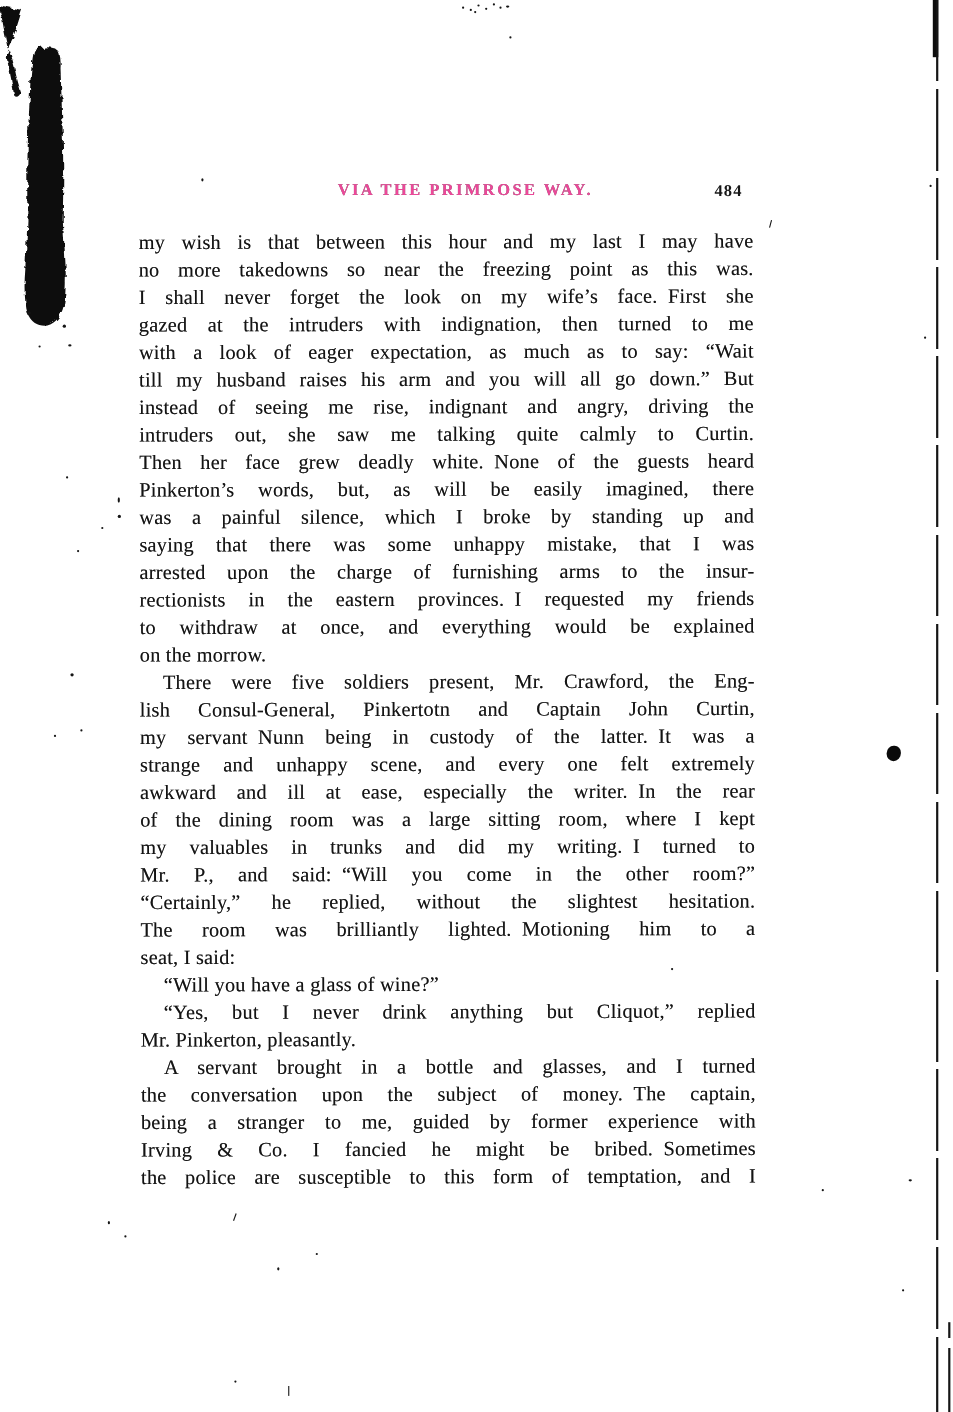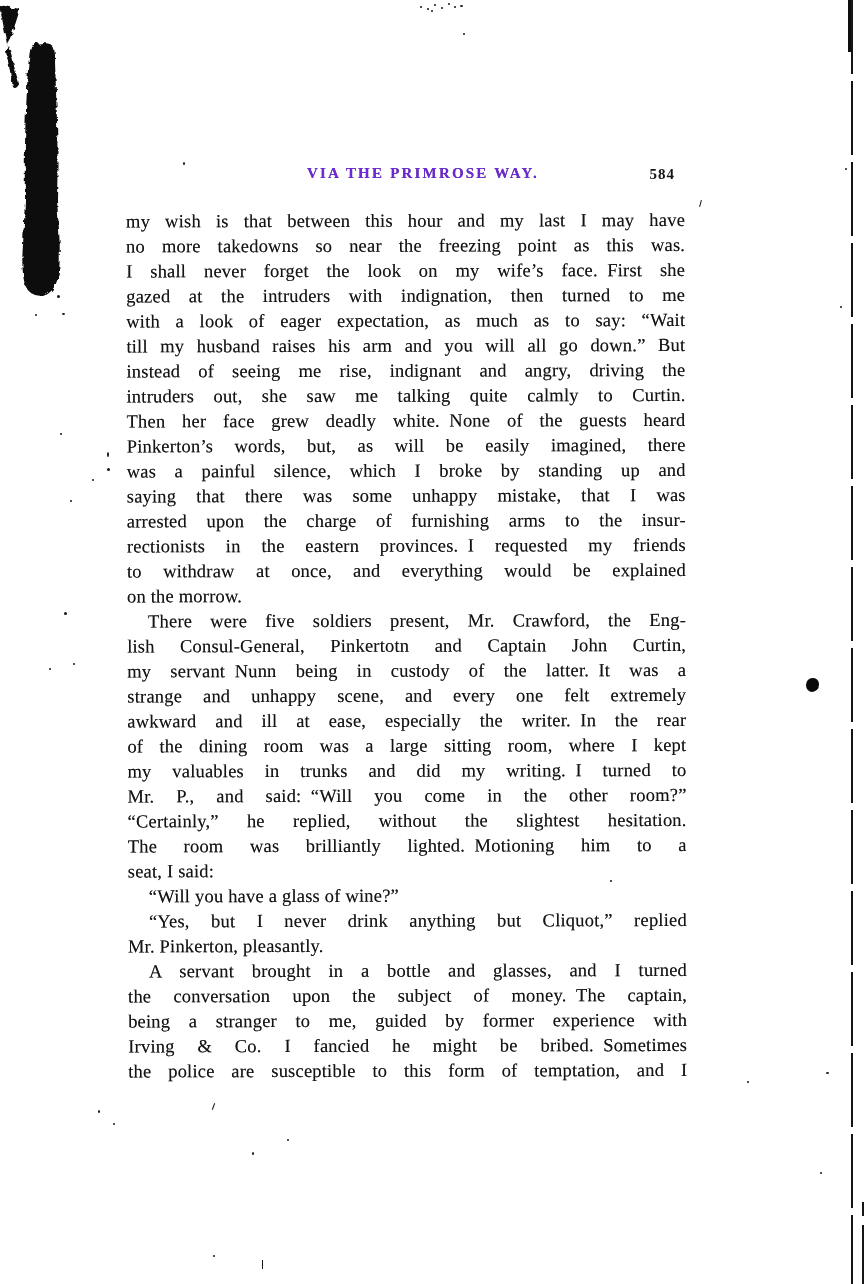--- a/index.html
+++ b/index.html
@@ -32,21 +32,21 @@
   .header-title {
     position: absolute;
     left: 50%;
     transform: translateX(-50%);
     margin-left: 17px;
     top: 0;
     font-size: 15px;
     font-weight: 700;
     letter-spacing: 2.2px;
     white-space: nowrap;
-    color: #6d28d9;
+    color: #ec4899;
     text-shadow: 0 0 0.5px rgba(15,15,15,0.65);
   }
   .page-number {
     position: absolute;
     right: 10px;
     top: 1px;
     font-size: 15px;
     font-weight: 600;
     letter-spacing: 1px;
     color: #161616;
@@ -150,21 +150,21 @@
   </svg>
 
   <div class="edge-line-top"></div>
   <div class="edge-line-main"></div>
   <div class="edge-line-inner"></div>
 
   <div class="ink-dot-large"></div>
 
   <div class="running-header">
     <span class="header-title">VIA THE PRIMROSE WAY.</span>
-    <span class="page-number">584</span>
+    <span class="page-number">484</span>
   </div>
 
   <div class="page-text">
       <div class="paragraph">
         <div class="text-line">my wish is that between this hour and my last I may have</div>
         <div class="text-line">no more takedowns so near the freezing point as this was.</div>
         <div class="text-line">I shall never forget the look on my wife’s face. First she</div>
         <div class="text-line">gazed at the intruders with indignation, then turned to me</div>
         <div class="text-line">with a look of eager expectation, as much as to say: “Wait</div>
         <div class="text-line">till my husband raises his arm and you will all go down.” But</div>

